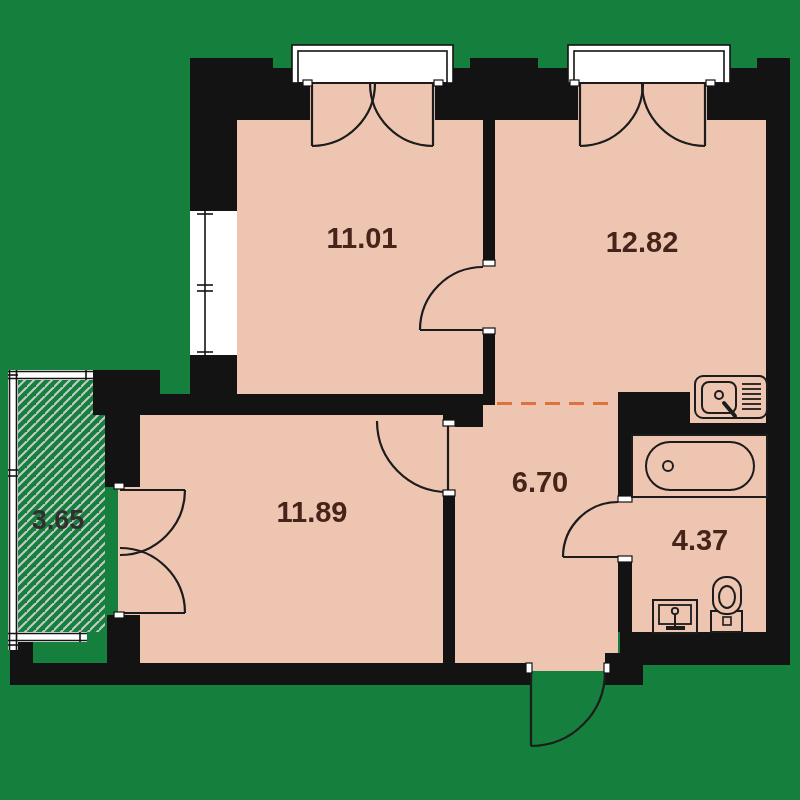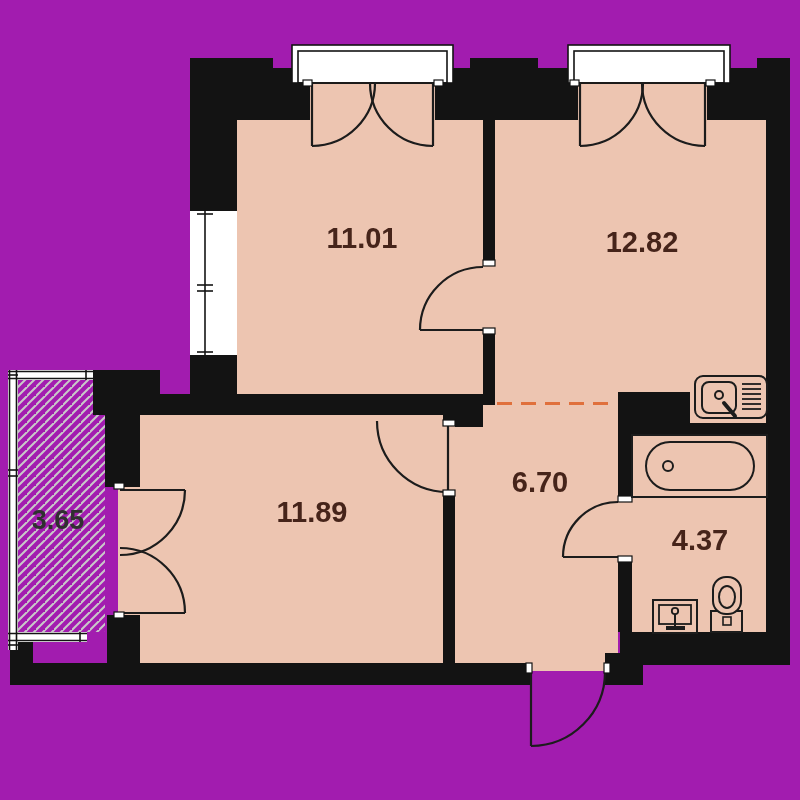--- a/index.html
+++ b/index.html
@@ -1,16 +1,16 @@
 <!DOCTYPE html>
 <html><head>
 <meta charset="utf-8">
 <style>
   html,body{margin:0;padding:0;background:#ffffff;}
-  .plan-wrap{position:relative;width:800px;height:800px;background:#a21caf;overflow:hidden;
+  .plan-wrap{position:relative;width:800px;height:800px;background:#15803d;overflow:hidden;
              font-family:"Liberation Sans", sans-serif;}
   svg{display:block}
   .area-label{font-family:"Liberation Sans", sans-serif;font-weight:600;font-size:29px;fill:#46241a;}
   .area-label.balcony{font-size:27px;fill:#303030;}
 </style>
 </head>
 <body>
 
 <div class="plan-wrap">
 <svg width="800" height="800" viewBox="0 0 800 800">

